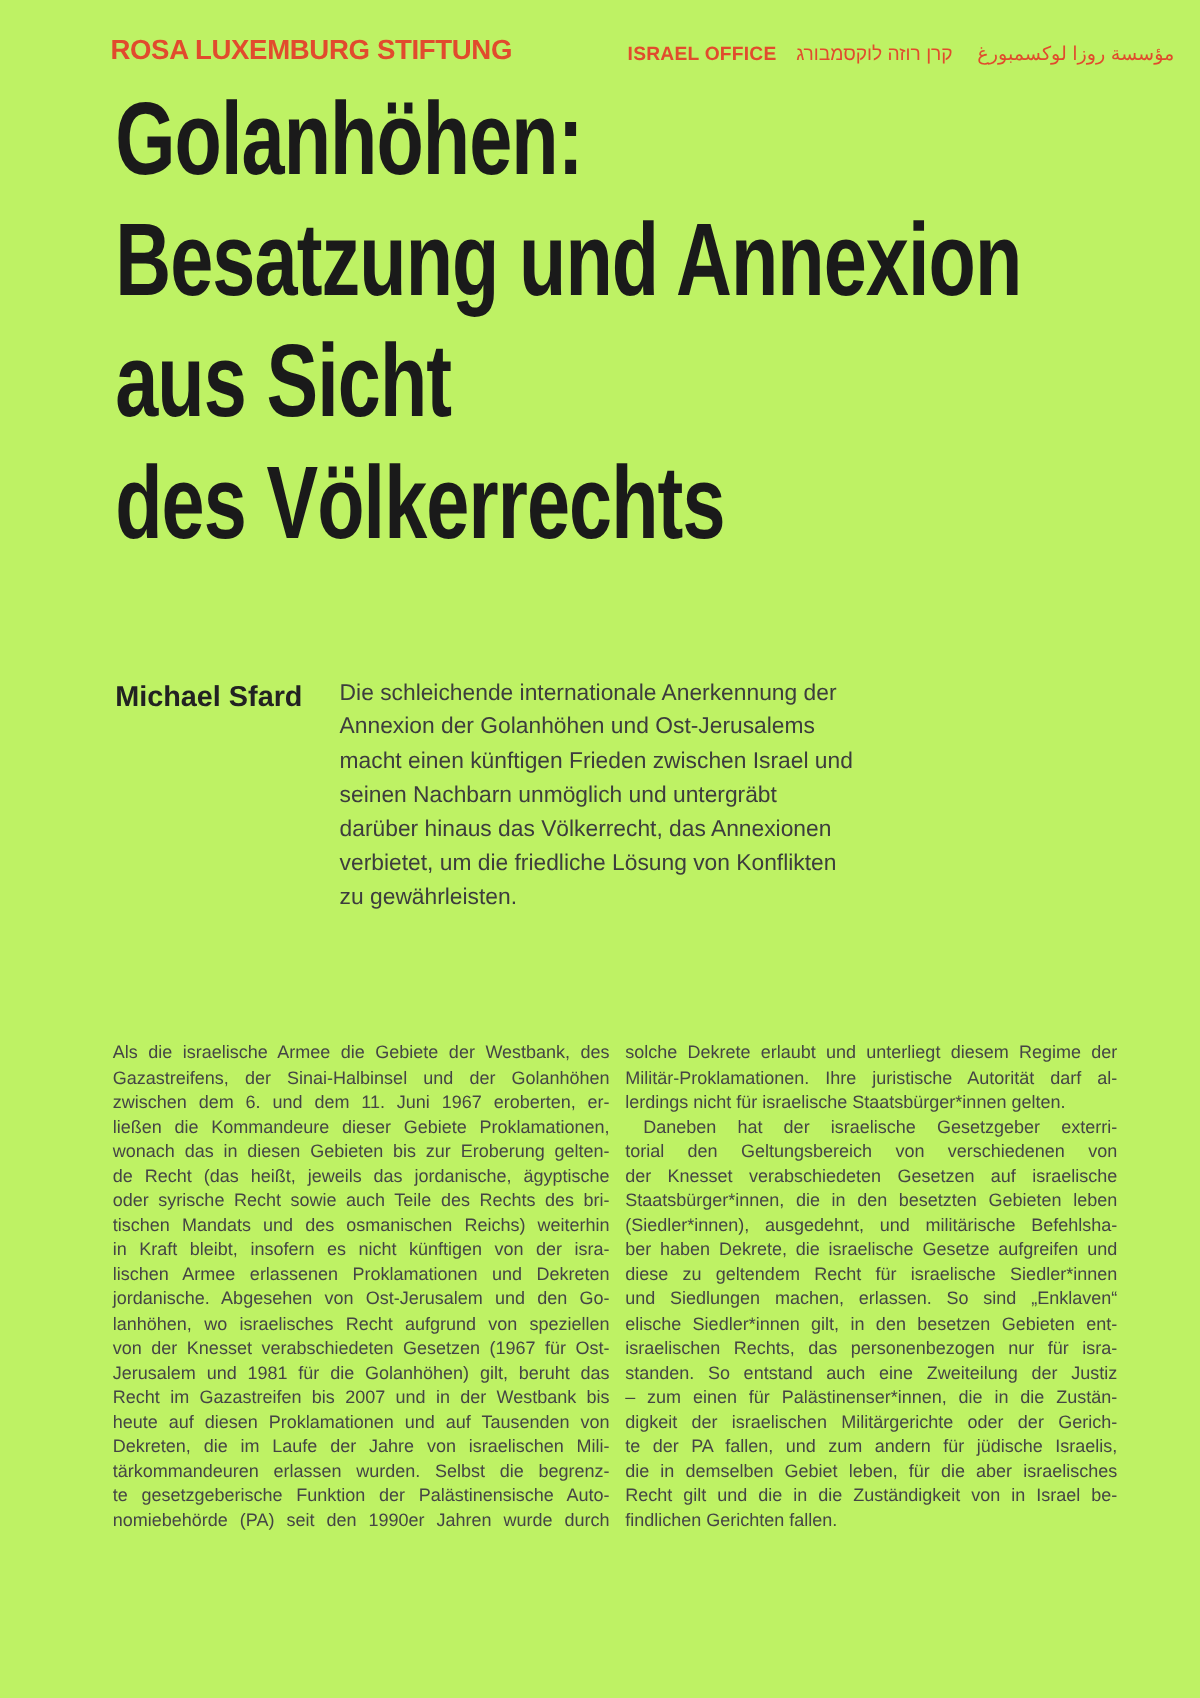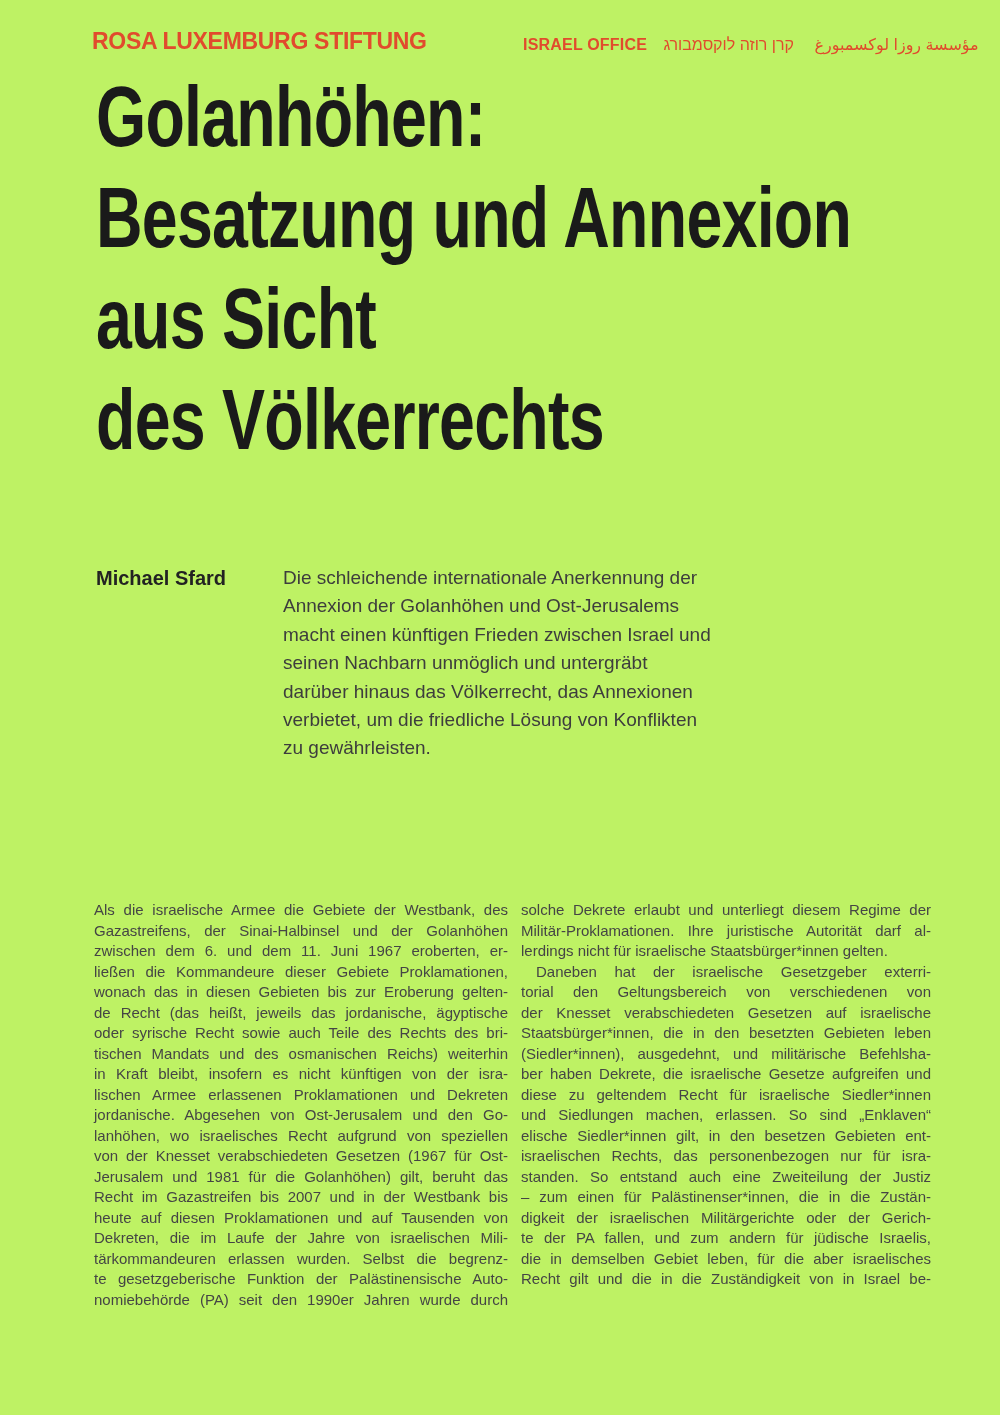--- a/index.html
+++ b/index.html
@@ -25,26 +25,26 @@
   
   .title{position:absolute;left:96px;top:66px;color:#1a1a1a;}
   .title-line{
     font-size:86px;line-height:101px;font-weight:bold;
     letter-spacing:-1px;white-space:nowrap;
     transform:scaleX(0.75);transform-origin:0 50%;
   }
   
   .author{
     position:absolute;left:96px;top:567px;
-    font-size:20px;font-weight:bold;color:#222222;white-space:nowrap;
+    font-size:24px;font-weight:bold;color:#222222;white-space:nowrap;
   }
   .lead{position:absolute;left:283px;top:564px;color:#3d3d3d;}
   .lead-line{font-size:19px;line-height:28.4px;white-space:nowrap;}
   
-  .col{position:absolute;top:900px;color:#454545;}
+  .col{position:absolute;top:868px;color:#454545;}
   .col-left{left:94px;width:414px;}
   .col-right{left:521px;width:410px;}
   .bline{
     font-size:15px;line-height:20.5px;
     text-align:justify;text-align-last:justify;
   }
   .bline.lastline{text-align-last:left;}
   .bline.indent{text-indent:15px;}
 </style>
 </head>
@@ -116,15 +116,16 @@
       <div class="bline">diese zu geltendem Recht für israelische Siedler*innen</div>
       <div class="bline">und Siedlungen machen, erlassen. So sind „Enklaven“</div>
       <div class="bline">elische Siedler*innen gilt, in den besetzen Gebieten ent-</div>
       <div class="bline">israelischen Rechts, das personenbezogen nur für isra-</div>
       <div class="bline">standen. So entstand auch eine Zweiteilung der Justiz</div>
       <div class="bline">– zum einen für Palästinenser*innen, die in die Zustän-</div>
       <div class="bline">digkeit der israelischen Militärgerichte oder der Gerich-</div>
       <div class="bline">te der PA fallen, und zum andern für jüdische Israelis,</div>
       <div class="bline">die in demselben Gebiet leben, für die aber israelisches</div>
       <div class="bline">Recht gilt und die in die Zuständigkeit von in Israel be-</div>
+      <div class="bline lastline">findlichen Gerichten fallen.</div>
     </div>
 
 </div>
 
 </body></html>

